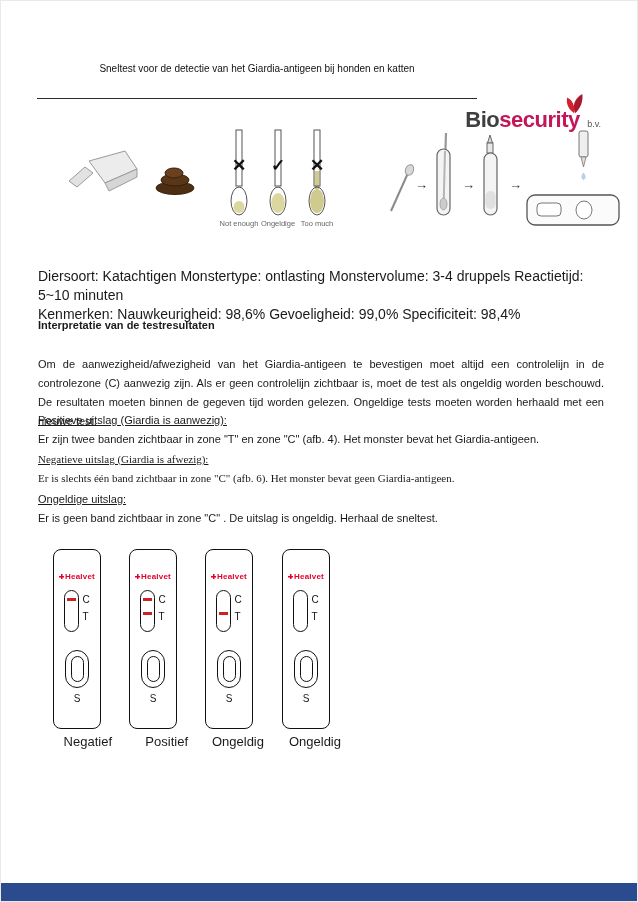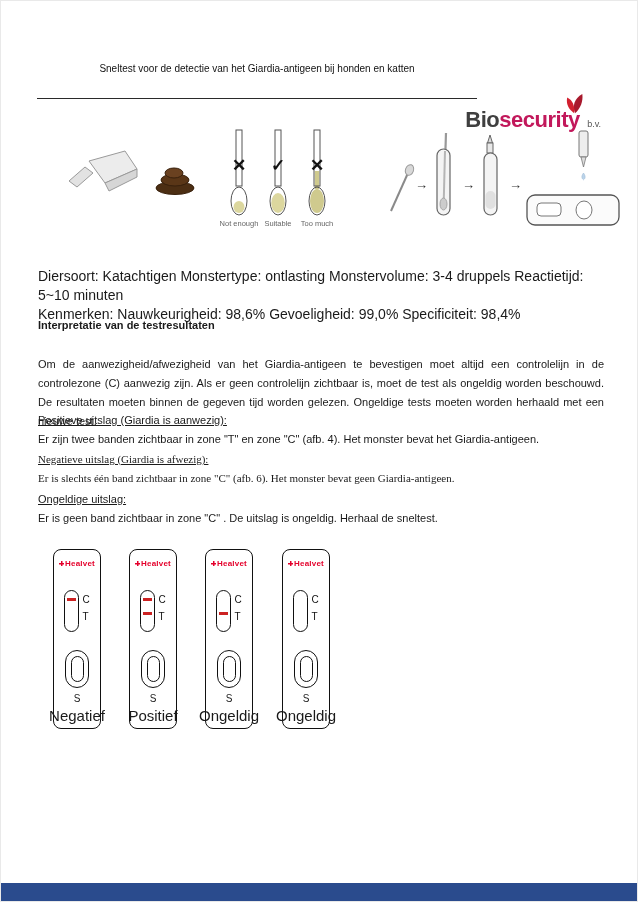--- a/index.html
+++ b/index.html
@@ -28,34 +28,34 @@
   .specs { position:absolute; left:37px; top:266px; width:566px; font-size:14px; line-height:19px; }
   .interp-heading { position:absolute; left:37px; top:318px; font-size:11px; font-weight:bold; }
   .interp-intro { position:absolute; left:37px; top:354px; width:566px; font-size:11px; line-height:19px; text-align:justify; }
   .result-block { position:absolute; left:37px; width:566px; font-size:11px; line-height:19px; }
   .rb-0 { top:410px; } .rb-1 { top:449px;font-family:Liberation Serif, serif; } .rb-2 { top:489px; }
   .result-block h4 { font-size:11px; font-weight:normal; text-decoration:underline; }
 
   
   .cassette { position:absolute; top:548px; width:48px; height:180px; border:1.6px solid #111; border-radius:8px; background:#fff; }
   .c0 { left:52px; } .c1 { left:128px; } .c2 { left:204px; } .c3 { left:281px; }
-  .brand { margin-top:9px; text-align:center; color:#e4002b; font-size:8px; font-weight:bold; letter-spacing:.2px; white-space:nowrap; }
+  .brand { margin-top:22px; text-align:center; color:#e4002b; font-size:8px; font-weight:bold; letter-spacing:.2px; white-space:nowrap; }
   .brand-mark { display:inline-block; width:5px; height:5px; margin-right:1px; vertical-align:middle;
     background:linear-gradient(#e4002b,#e4002b) center/5px 1.5px no-repeat,
                linear-gradient(#e4002b,#e4002b) center/1.5px 5px no-repeat; }
   .window-row { position:absolute; top:40px; left:0; width:100%; display:flex; justify-content:center; gap:3px; }
   .result-window { width:15px; height:42px; border:1.4px solid #111; border-radius:8px; position:relative; background:#fff; }
   .band { position:absolute; left:2px; width:8.5px; height:3px; background:#cc2222; visibility:hidden; }
   .band-c { top:7px; } .band-t { top:21px; }
   .zone-letters { display:flex; flex-direction:column; font-size:10px; line-height:1; color:#111; }
   .zone-letters .zc { margin-top:5px; } .zone-letters .zt { margin-top:7px; }
   .well { position:absolute; top:100px; left:50%; transform:translateX(-50%); width:24px; height:38px; border:1.6px solid #111; border-radius:12px; display:flex; align-items:center; justify-content:center; background:#fff; }
   .well-inner { width:13px; height:26px; border:1.3px solid #111; border-radius:7px; }
   .well-letter { position:absolute; top:143px; left:0; width:100%; text-align:center; font-size:10px; }
-  .cassette-label { position:absolute; top:706px; width:70px; text-align:center; font-size:15px; }
+  .cassette-label { position:absolute; top:733px; width:70px; text-align:right; font-size:13px; }
   .cl-0 { left:41px; } .cl-1 { left:117px; } .cl-2 { left:193px; } .cl-3 { left:270px; }
 
   .important { position:absolute; left:37px; top:806px; font-size:11px; font-weight:bold; text-decoration:underline; }
   .bottom-bar { position:absolute; left:0; bottom:0; width:638px; height:18px; background:#2a4b8d; }
 </style>
 </head>
 <body>
 
 <div class="page">
 
@@ -100,21 +100,21 @@
       <span class="dropper-label">Not enough</span>
     </div>
 
     <div class="dropper-col" style="left:257px;">
       <span class="dropper-mark">✓</span>
       <svg width="22" height="88" viewBox="0 0 22 88">
         <ellipse cx="11" cy="74" rx="6.8" ry="10" fill="#dcd79e"></ellipse>
         <rect x="8" y="1" width="6" height="56" fill="none" stroke="#555" stroke-width="1"></rect>
         <ellipse cx="11" cy="72" rx="8" ry="14" fill="none" stroke="#555" stroke-width="1"></ellipse>
       </svg>
-      <span class="dropper-label">Suitable</span>
+      <span class="dropper-label">Ongeldige</span>
     </div>
 
     <div class="dropper-col" style="left:296px;">
       <span class="dropper-mark">✕</span>
       <svg width="22" height="88" viewBox="0 0 22 88">
         <rect x="8.8" y="42" width="4.4" height="18" fill="#cfca8e"></rect>
         <ellipse cx="11" cy="72" rx="7" ry="12" fill="#cfca8e"></ellipse>
         <rect x="8" y="1" width="6" height="56" fill="none" stroke="#555" stroke-width="1"></rect>
         <ellipse cx="11" cy="72" rx="8" ry="14" fill="none" stroke="#555" stroke-width="1"></ellipse>
       </svg>

